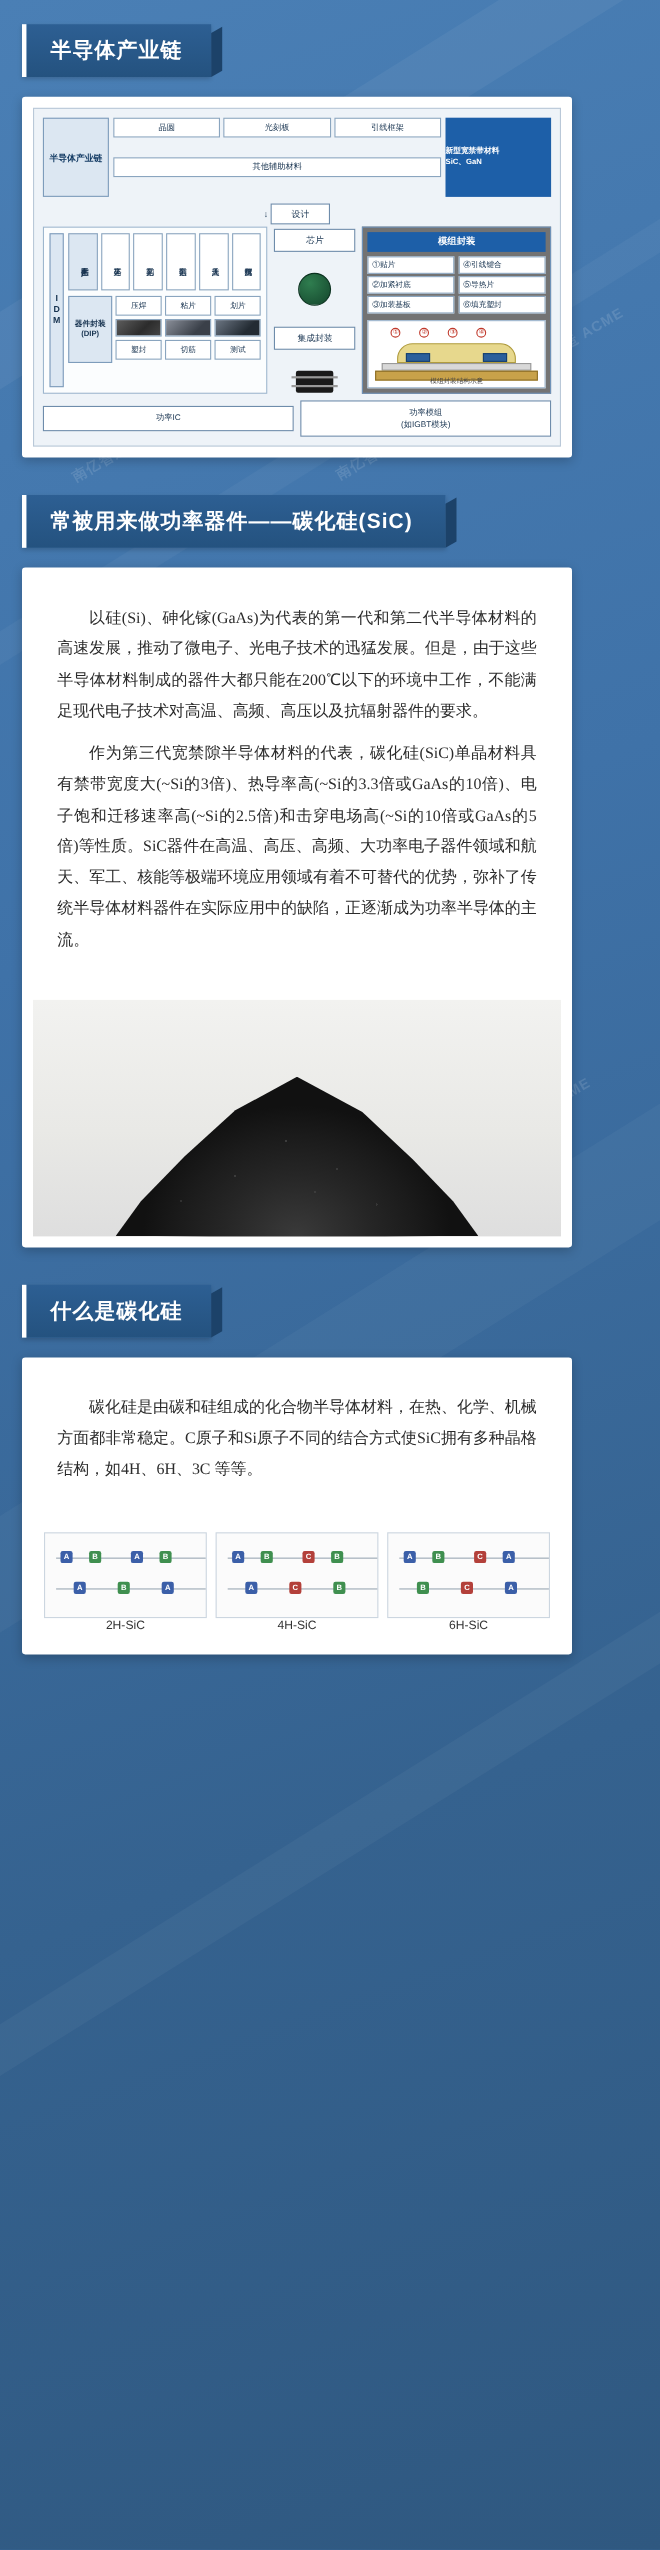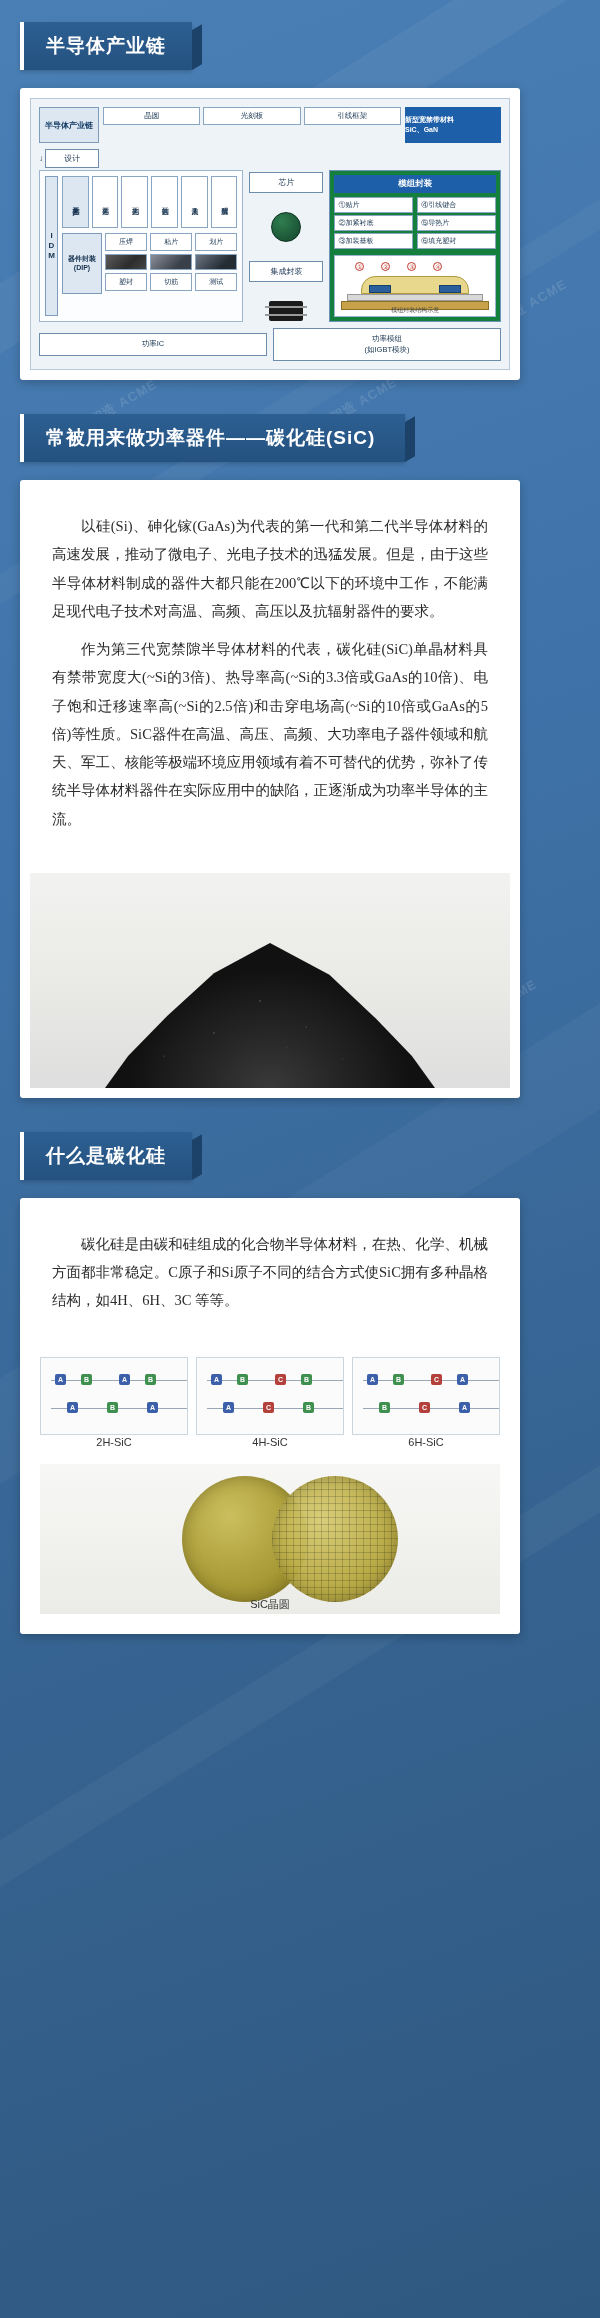--- a/index.html
+++ b/index.html
@@ -145,21 +145,21 @@
     border-color: #16497f;
     width: 96px;
     flex: none;
     display: flex;
     flex-direction: column;
     justify-content: center;
     line-height: 1.45;
     font-weight: bold;
   }
   .center-arrow {
-    text-align: left;
+    text-align: center;
     font-size: 8px;
     margin: 2px 0;
   }
   .box-design {
     display: inline-block;
     background: #fff;
     border: 1px solid #6e8cab;
     padding: 3px 18px;
     font-size: 8px;
   }
@@ -275,21 +275,21 @@
     content: "";
     position: absolute;
     left: -4px; right: -4px;
     height: 2px;
     background: #999;
   }
   .ic-chip:before { top: 5px; }
   .ic-chip:after { bottom: 5px; }
   .module-block {
     flex: 1.05;
-    background: #15803d;
+    background: #737373;
     border: 1px solid #6f92b8;
     padding: 4px;
   }
   .module-title {
     background: #1d5fa8;
     color: #fff;
     font-size: 8.5px;
     font-weight: bold;
     text-align: center;
     padding: 3px;
@@ -518,20 +518,23 @@
   <div class="card">
     <div class="chain">
 
       <div class="chain-top">
         <div class="chain-label">半导体产业链</div>
         <div class="mat-grid">
           <div class="mat-row">
             <div class="chip">晶圆</div>
             <div class="chip">光刻板</div>
             <div class="chip">引线框架</div>
+          </div>
+          <div class="mat-row">
+            <div class="chip chip-wide">其他辅助材料</div>
           </div>
         </div>
         <div class="chip-new">
           <span>新型宽禁带材料</span>
           <span>SiC、GaN</span>
         </div>
       </div>
 
       <div class="center-arrow">
         <span>↓</span>
@@ -699,21 +702,16 @@
               <div class="atom b" style="left:20px; top:38px;">B</div>
               <div class="atom c" style="left:60px; top:38px;">C</div>
               <div class="atom a" style="left:100px; top:38px;">A</div>
             </div>
           </div>
           <div class="struct-caption">6H-SiC</div>
         </div>
 
       </div>
 
-      <div class="wafer-photo">
-        <div class="wafer left"></div>
-        <div class="wafer right"></div>
-        <div class="wafer-caption">SiC晶圆</div>
-      </div>
     </div>
   </div>
 
 </div>
 
 </body></html>

